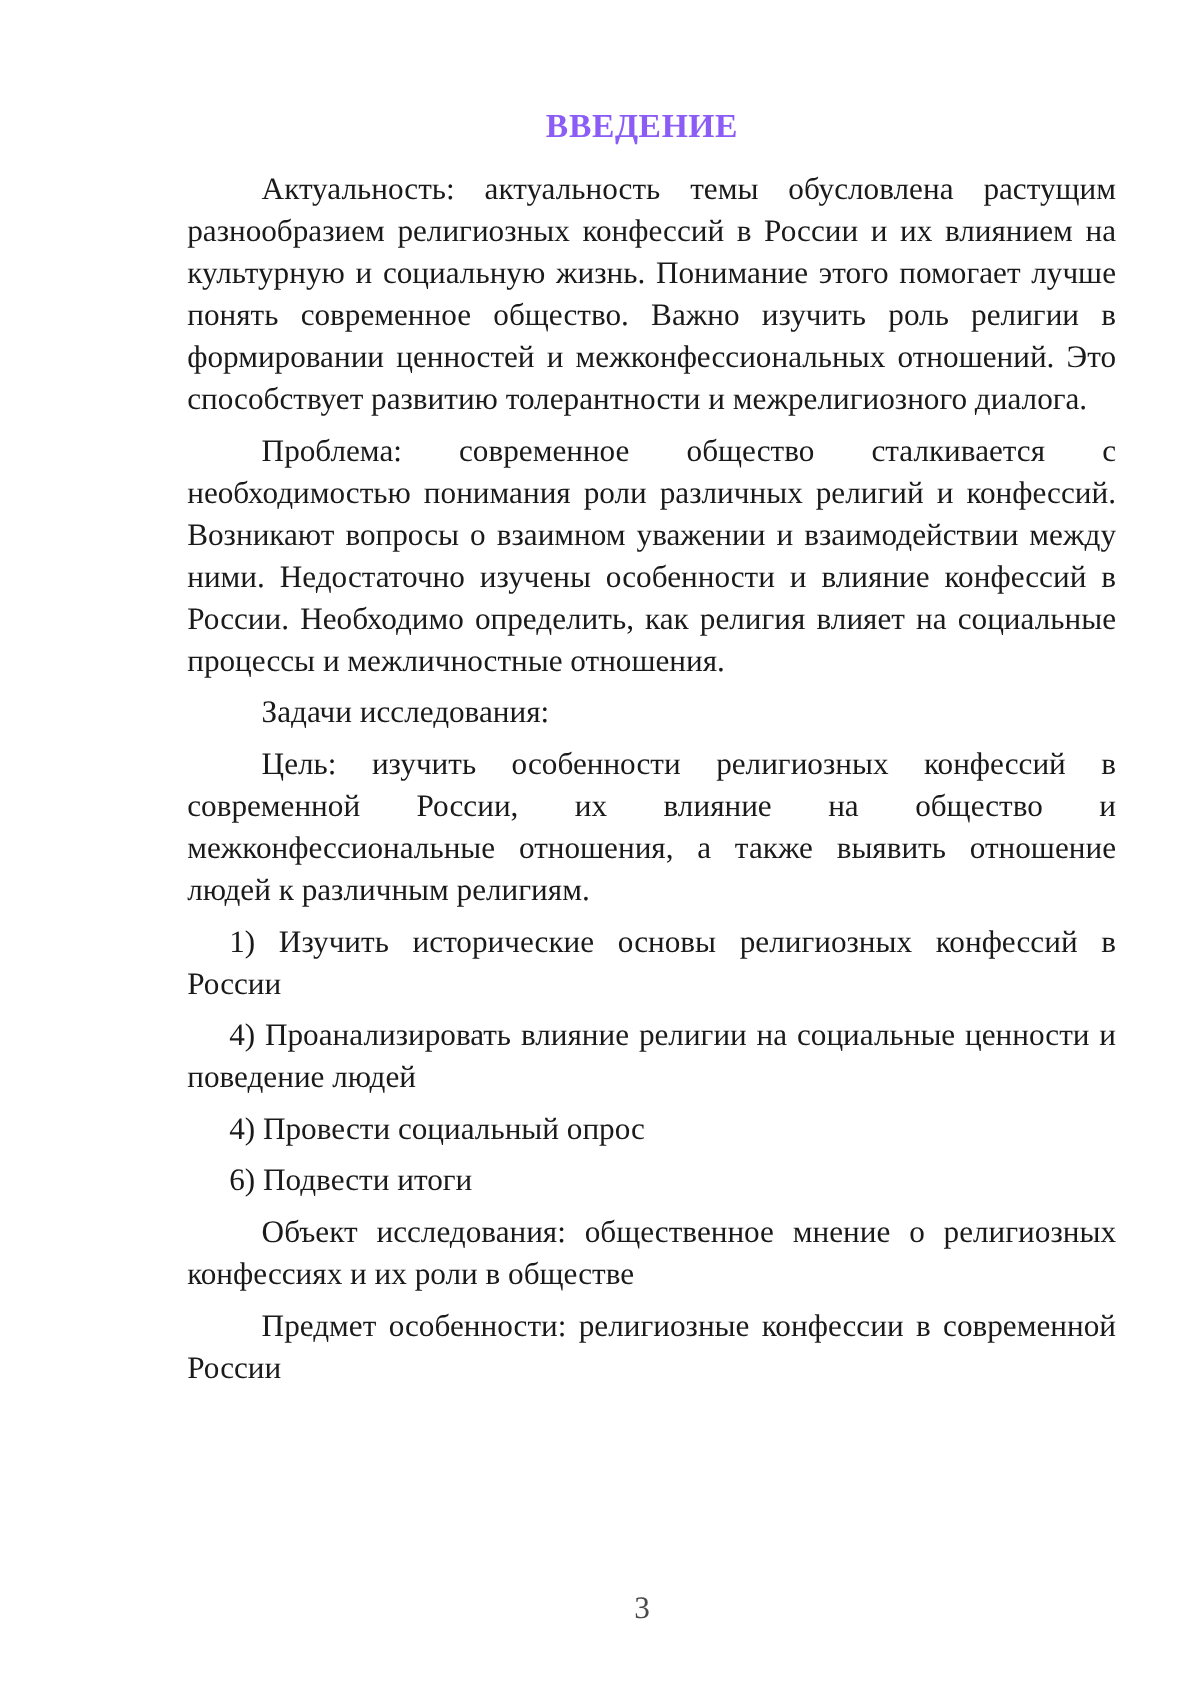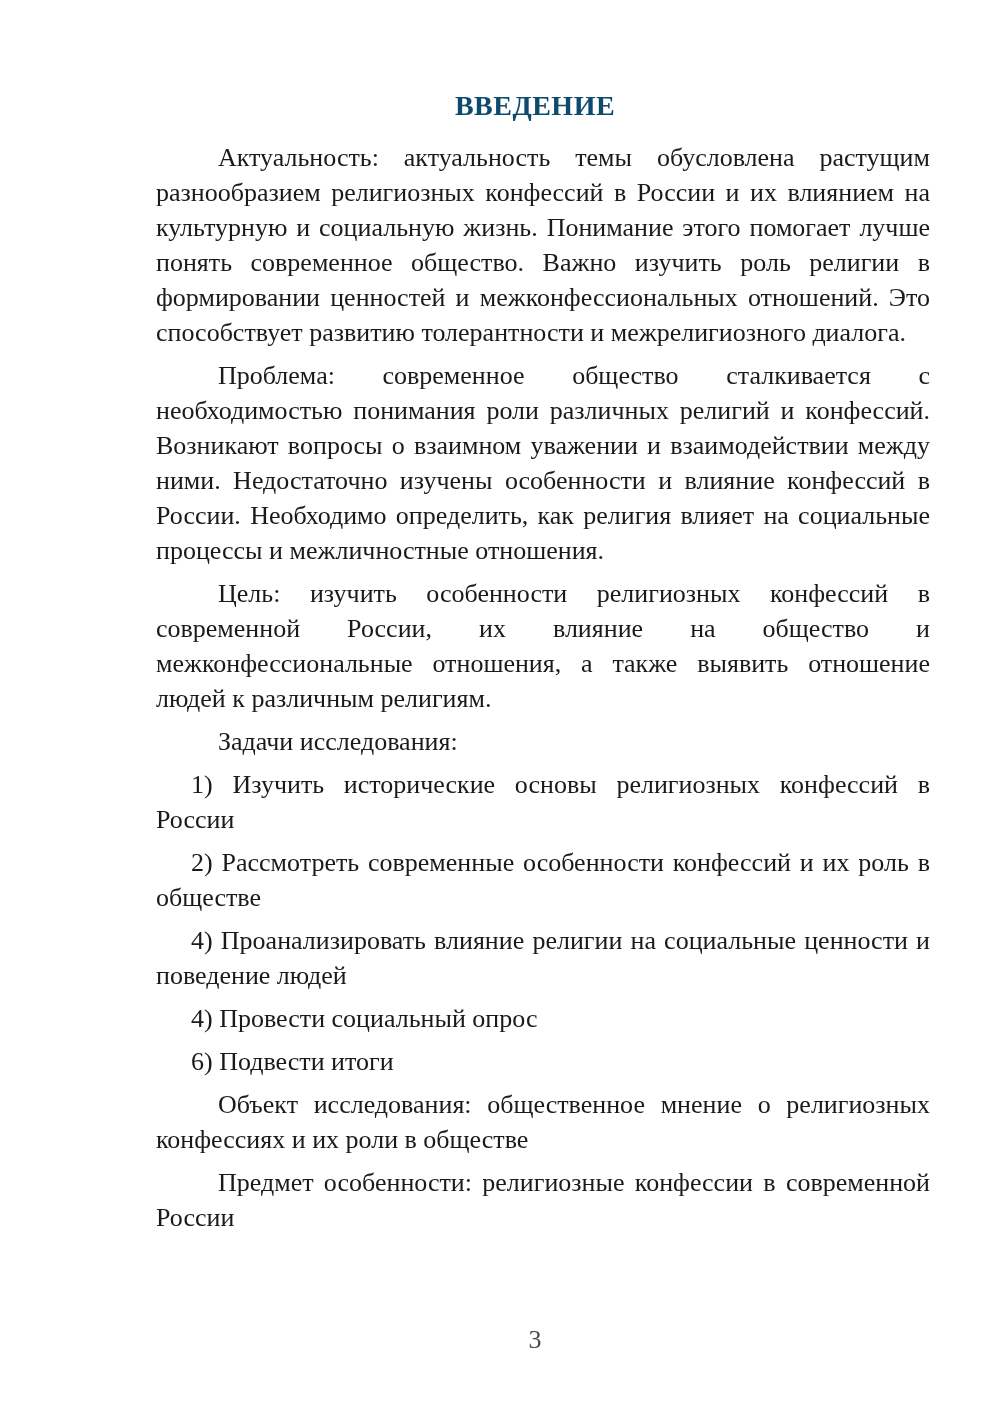--- a/index.html
+++ b/index.html
@@ -22,21 +22,21 @@
     top: 88px;
     width: 790px;
   }
   .doc-title {
     font-size: 28px;
     font-weight: bold;
     line-height: 35px;
     text-align: center;
     margin: 0 0 17px 0;
     letter-spacing: 0.5px;
-    color: #0c4a6e;
+    color: #8b5cf6;
   }
   .para {
     font-size: 26px;
     line-height: 35px;
     text-align: justify;
     text-indent: 62px;
     margin: 0 0 8px 16px;
   }
   .list-item {
     text-indent: 35px;
@@ -61,27 +61,26 @@
 
 <div class="page">
   <div class="content">
 
     <h1 class="doc-title">ВВЕДЕНИЕ</h1>
 
     <p class="para">Актуальность: актуальность темы обусловлена растущим разнообразием религиозных конфессий в России и их влиянием на культурную и социальную жизнь. Понимание этого помогает лучше понять современное общество. Важно изучить роль религии в формировании ценностей и межконфессиональных отношений. Это способствует развитию толерантности и межрелигиозного диалога.</p>
 
     <p class="para">Проблема: современное общество сталкивается с необходимостью понимания роли различных религий и конфессий. Возникают вопросы о взаимном уважении и взаимодействии между ними. Недостаточно изучены особенности и влияние конфессий в России. Необходимо определить, как религия влияет на социальные процессы и межличностные отношения.</p>
 
+    <p class="para">Задачи исследования:</p>
+
     <p class="para">Цель: изучить особенности религиозных конфессий в современной России, их влияние на общество и межконфессиональные отношения, а также выявить отношение людей к различным религиям.</p>
-
-    <p class="para">Задачи исследования:</p>
 
     <p class="para list-item">1) Изучить исторические основы религиозных конфессий в России</p>
 
-    <p class="para list-item">2) Рассмотреть современные особенности конфессий и их роль в обществе</p>
 
     <p class="para list-item">4) Проанализировать влияние религии на социальные ценности и поведение людей</p>
 
     <p class="para list-item">4) Провести социальный опрос</p>
 
     <p class="para list-item">6) Подвести итоги</p>
 
     <p class="para">Объект исследования: общественное мнение о религиозных конфессиях и их роли в обществе</p>
 
     <p class="para">Предмет особенности: религиозные конфессии в современной России</p>

